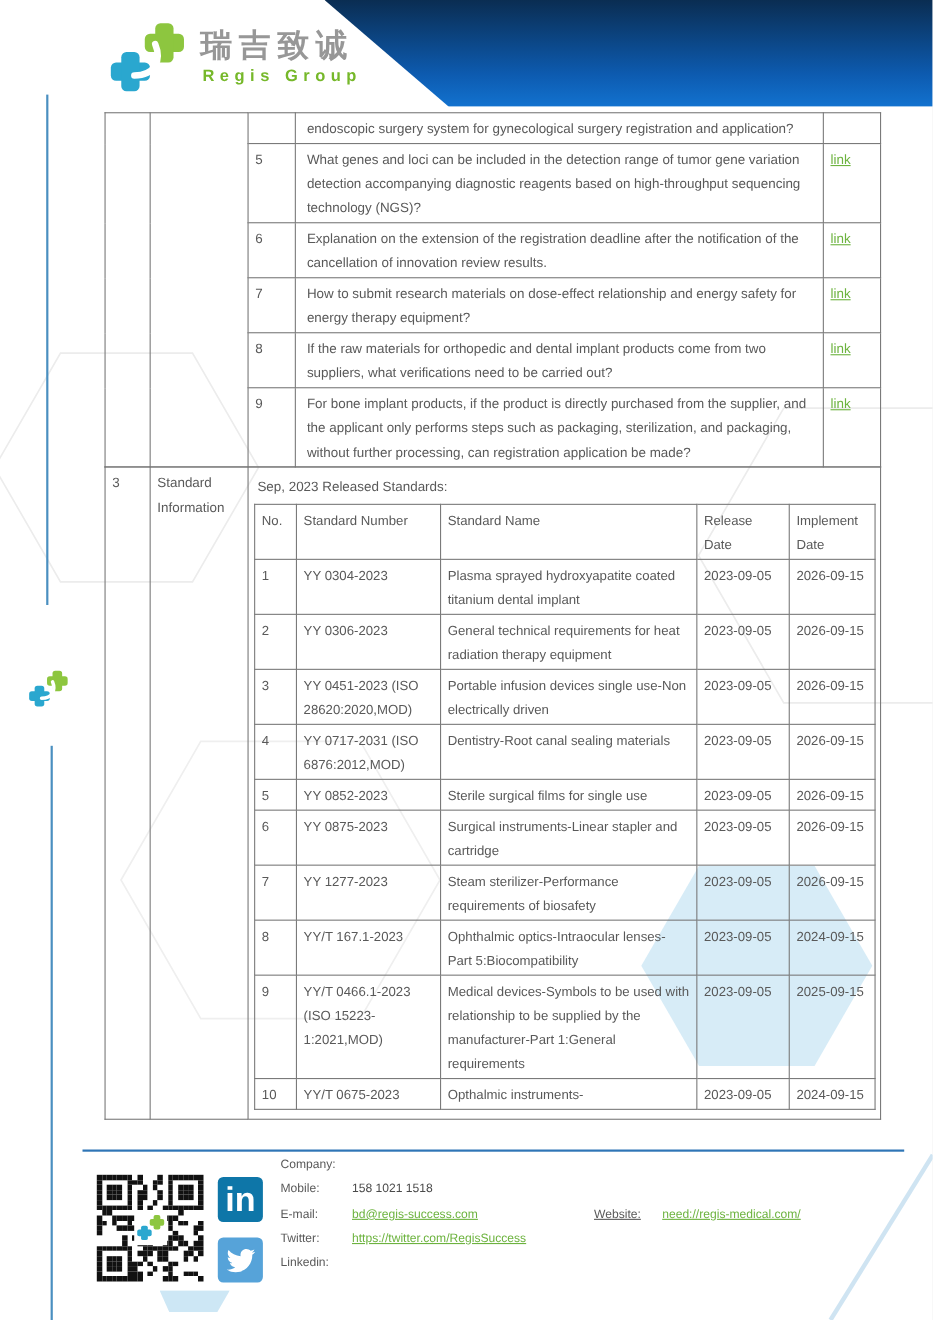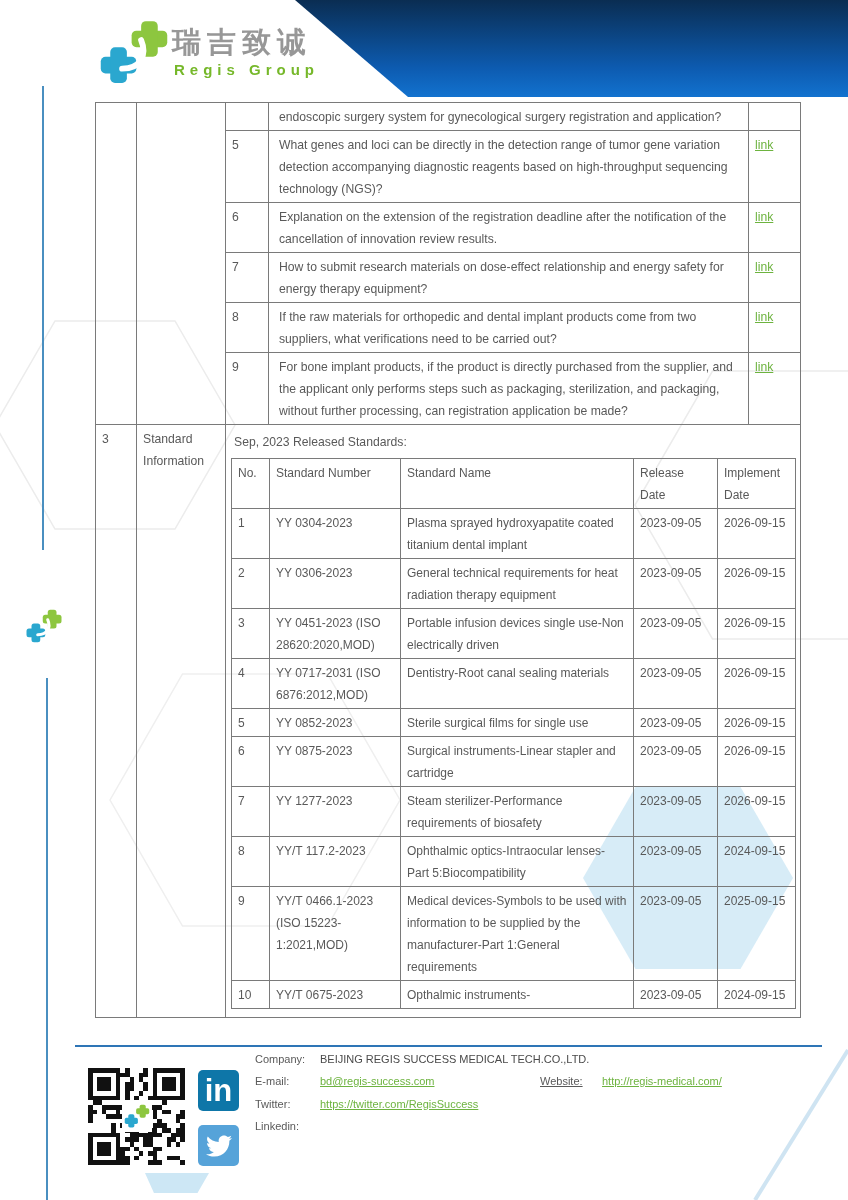--- a/index.html
+++ b/index.html
@@ -16,21 +16,21 @@
   .corner-accent{position:absolute;top:0;right:0;width:553px;height:97px;
     background:linear-gradient(180deg,#0a2d52 0%,#0d5bb0 70%,#1272cf 100%);
     clip-path:polygon(0 0,553px 0,553px 97px,113px 97px);}
   .vline1{position:absolute;left:42px;top:86px;width:2px;height:464px;background:var(--line-blue);}
   .vline2{position:absolute;left:46px;top:678px;width:2px;height:522px;background:var(--line-blue);}
   .side-mark{position:absolute;left:24px;top:594px;width:40px;height:64px;}
 
   
   .brand{position:absolute;left:96px;top:14px;display:flex;align-items:center;}
   .brand-logo{width:76px;height:76px;}
-  .brand-text{}
+  .brand-text{margin-left:10px;}
   .brand-cn{font-size:29px;font-weight:bold;color:#979797;letter-spacing:6px;line-height:32px;}
   .brand-en{font-size:15px;font-weight:bold;color:#76b82a;letter-spacing:5px;margin-top:3px;padding-left:2px;}
 
   
   .tables{position:absolute;left:95px;top:102px;width:706px;}
   table{border-collapse:collapse;table-layout:fixed;font-size:12.2px;color:var(--text-gray);}
   td,th{border:1px solid var(--table-border);vertical-align:top;font-weight:normal;text-align:left;}
   .qa-table{width:705px;}
   .qa-table td{padding:3px 10px 2px;line-height:22px;}
   .qa-table td.qno{padding:3px 6px 2px;}
@@ -122,21 +122,21 @@
       <tbody id="qa-body">
           <tr>
             <td rowspan="6"></td>
             <td rowspan="6"></td>
             <td class="qno"></td>
             <td>endoscopic surgery system for gynecological surgery registration and application?</td>
             <td class="qlink"></td>
           </tr>
           <tr>
             <td class="qno">5</td>
-            <td>What genes and loci can be directly in the detection range of tumor gene variation detection accompanying diagnostic reagents based on high-throughput sequencing technology (NGS)?</td>
+            <td>What genes and loci can be included in the detection range of tumor gene variation detection accompanying diagnostic reagents based on high-throughput sequencing technology (NGS)?</td>
             <td class="qlink"><a href="#" class="green-link">link</a></td>
           </tr>
           <tr>
             <td class="qno">6</td>
             <td>Explanation on the extension of the registration deadline after the notification of the cancellation of innovation review results.</td>
             <td class="qlink"><a href="#" class="green-link">link</a></td>
           </tr>
           <tr>
             <td class="qno">7</td>
             <td>How to submit research materials on dose-effect relationship and energy safety for energy therapy equipment?</td>
@@ -229,29 +229,29 @@
                   </tr>
                   <tr>
                     <td>7</td>
                     <td>YY 1277-2023</td>
                     <td>Steam sterilizer-Performance requirements of biosafety</td>
                     <td>2023-09-05</td>
                     <td>2026-09-15</td>
                   </tr>
                   <tr>
                     <td>8</td>
-                    <td>YY/T 117.2-2023</td>
+                    <td>YY/T 167.1-2023</td>
                     <td>Ophthalmic optics-Intraocular lenses-Part 5:Biocompatibility</td>
                     <td>2023-09-05</td>
                     <td>2024-09-15</td>
                   </tr>
                   <tr>
                     <td>9</td>
                     <td>YY/T 0466.1-2023 (ISO 15223-1:2021,MOD)</td>
-                    <td>Medical devices-Symbols to be used with information to be supplied by the manufacturer-Part 1:General requirements</td>
+                    <td>Medical devices-Symbols to be used with relationship to be supplied by the manufacturer-Part 1:General requirements</td>
                     <td>2023-09-05</td>
                     <td>2025-09-15</td>
                   </tr>
                   <tr>
                     <td>10</td>
                     <td>YY/T 0675-2023</td>
                     <td>Opthalmic instruments-</td>
                     <td>2023-09-05</td>
                     <td>2024-09-15</td>
                   </tr>
@@ -496,27 +496,30 @@
     </div>
   <div class="icon-sq icon-tw">
     <svg width="26" height="26" viewBox="0 0 24 24" fill="#fff">
       <path d="M23.954 4.569c-.885.389-1.83.654-2.825.775 1.014-.611 1.794-1.574 2.163-2.723-.951.555-2.005.959-3.127 1.184-.896-.959-2.173-1.559-3.591-1.559-2.717 0-4.92 2.203-4.92 4.917 0 .39.045.765.127 1.124C7.691 8.094 4.066 6.13 1.64 3.161c-.427.722-.666 1.561-.666 2.475 0 1.71.87 3.213 2.188 4.096-.807-.026-1.566-.248-2.228-.616v.061c0 2.385 1.693 4.374 3.946 4.827-.413.111-.849.171-1.296.171-.314 0-.615-.03-.916-.086.631 1.953 2.445 3.377 4.604 3.417-1.68 1.319-3.809 2.105-6.102 2.105-.39 0-.779-.023-1.17-.067 2.189 1.394 4.768 2.209 7.557 2.209 9.054 0 13.999-7.496 13.999-13.986 0-.209 0-.42-.015-.63.961-.689 1.8-1.56 2.46-2.548z"></path>
     </svg>
   </div>
 
   <div class="footer-text">
     <div class="frow">
       <span class="flabel">Company:</span>
-      <span class="fval">BEIJING REGIS SUCCESS MEDICAL TECH.CO.,LTD.</span>
+    </div>
+    <div class="frow">
+      <span class="flabel">Mobile:</span>
+      <span class="fval">158 1021 1518</span>
     </div>
     <div class="frow">
       <span class="flabel">E-mail:</span>
       <a href="#" class="green-link fval-wide">bd@regis-success.com</a>
       <span class="flabel2">Website:</span>
-      <a href="#" class="green-link">http://regis-medical.com/</a>
+      <a href="#" class="green-link">need://regis-medical.com/</a>
     </div>
     <div class="frow">
       <span class="flabel">Twitter:</span>
       <a href="#" class="green-link">https://twitter.com/RegisSuccess</a>
     </div>
     <div class="frow">
       <span class="flabel">Linkedin:</span>
     </div>
   </div>
 </div>

